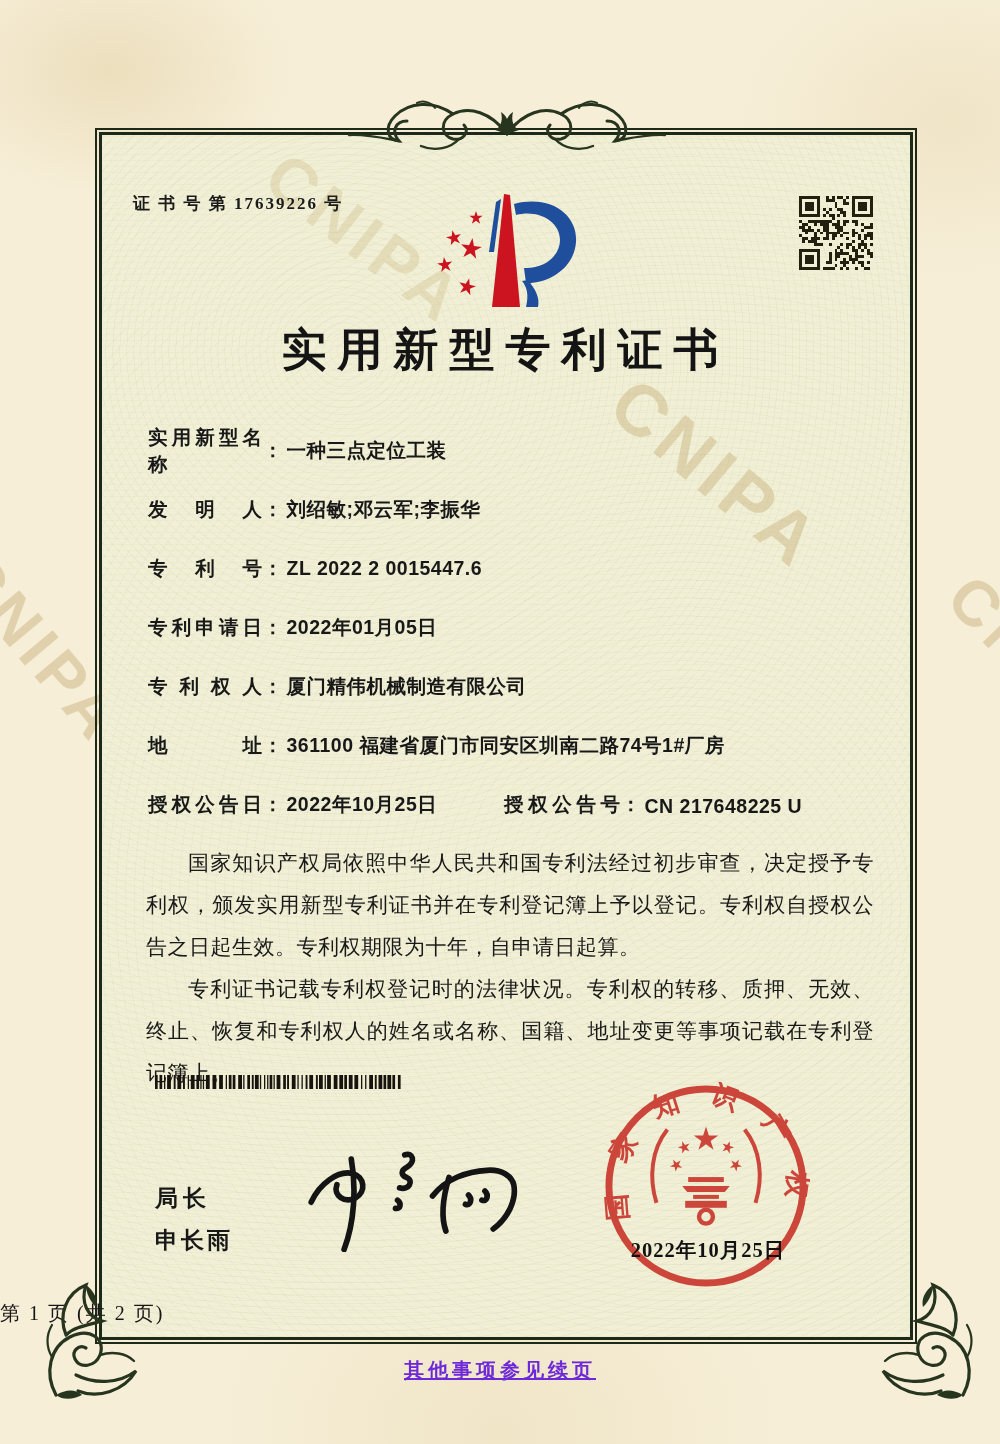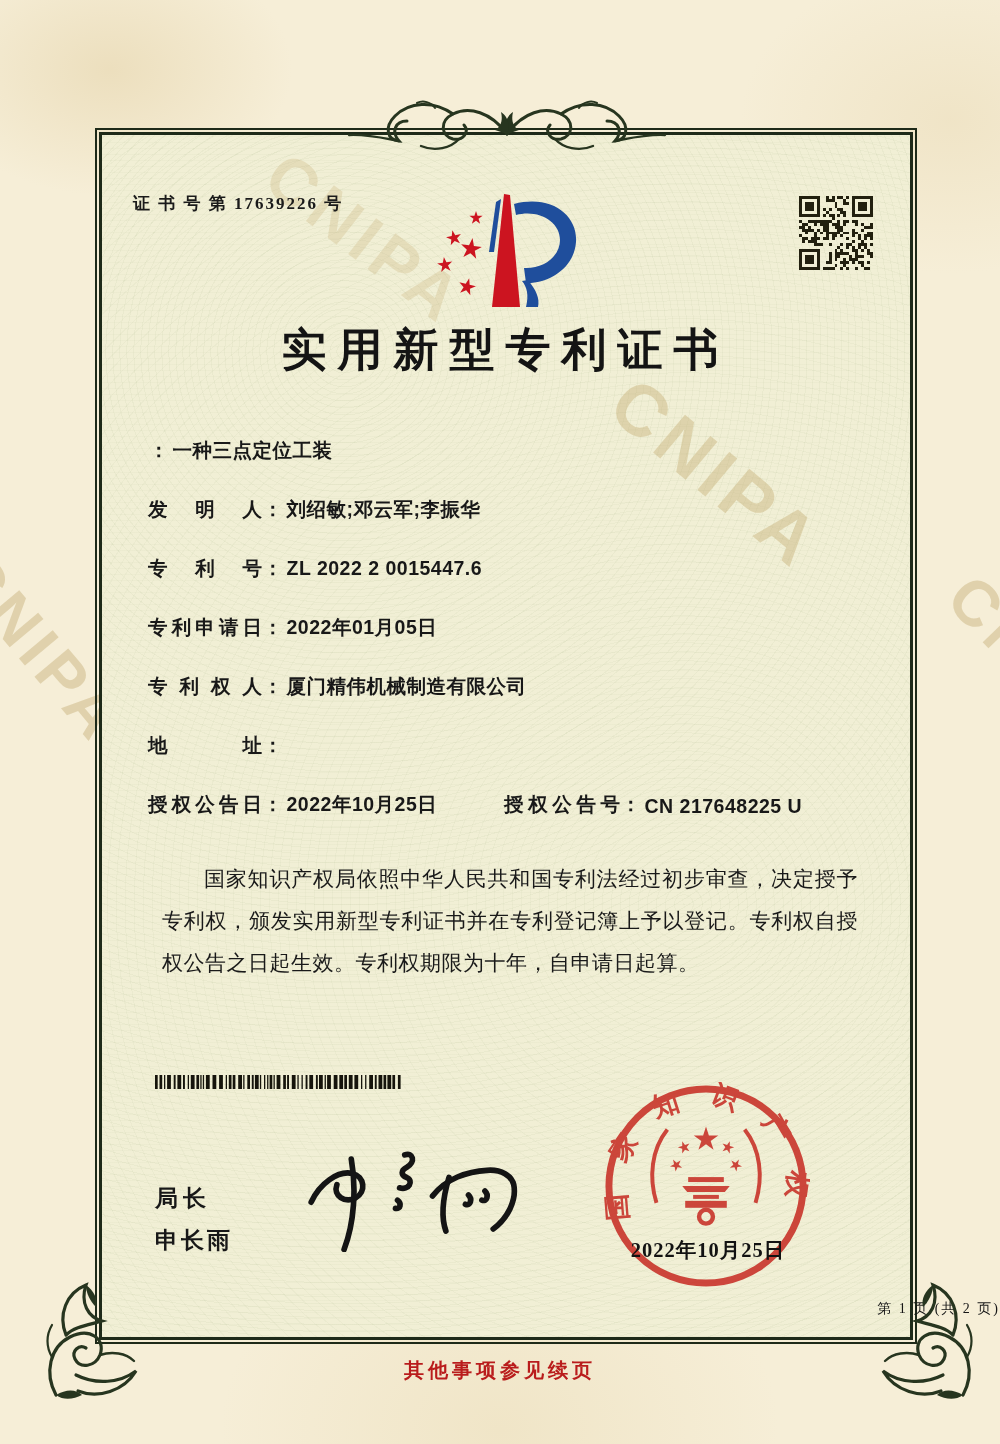--- a/index.html
+++ b/index.html
@@ -48,39 +48,39 @@
   .fields{position:absolute;left:148px;top:421px;width:745px;z-index:4;
     font-family:"Liberation Sans",sans-serif;font-weight:bold;font-size:19.5px;color:#181818;}
   .frow{height:59px;display:flex;align-items:center;position:relative;}
   .f-label{display:inline-block;width:114px;text-align:justify;text-align-last:justify;}
   .f-colon{margin-left:1px;}
   .f-value{margin-left:4px;letter-spacing:.5px;white-space:nowrap;}
   .pair2{position:absolute;left:356px;display:flex;align-items:flex-end;}
 
   .paras{position:absolute;left:146px;top:842px;width:728px;z-index:4;
     font-size:21px;line-height:42px;letter-spacing:.5px;color:#191919;text-align:justify;}
-  .paras p{margin:16px;text-indent:2em;}
+  .paras p{margin:0;text-indent:2em;}
 
   .barcode{position:absolute;left:155px;top:1075px;width:248px;height:14px;z-index:4;}
 
   .officer{position:absolute;left:155px;top:1150px;z-index:4;
     font-family:"Liberation Sans",sans-serif;font-weight:bold;font-size:23px;line-height:42px;color:#181818;margin-top:27px;}
   .officer .otitle{letter-spacing:5px;}
   .officer .oname{letter-spacing:3px;}
 
   .signature{position:absolute;left:305px;top:1138px;width:218px;height:114px;z-index:4;}
 
   .seal{position:absolute;left:602px;top:1082px;width:208px;height:208px;z-index:4;opacity:.9;}
   .seal-date{position:absolute;left:618px;top:1236px;width:180px;z-index:5;text-align:center;
     font-size:20.5px;font-weight:bold;letter-spacing:1px;color:#121212;}
 
-  .page-no{position:absolute;left:0;right:0;top:1300px;z-index:4;text-align:right;
-    font-size:14px;letter-spacing:2px;color:#161616;}
+  .page-no{position:absolute;left:0;right:0;top:1300px;z-index:4;text-align:left;
+    font-size:20px;letter-spacing:2px;color:#161616;}
   .footer-note{position:absolute;left:0;right:0;top:1357px;z-index:4;text-align:center;
-    font-size:20px;font-weight:bold;letter-spacing:4px;color:#b91c1c;}
+    font-size:20px;font-weight:bold;letter-spacing:4px;color:#6d28d9;text-decoration:underline;}
 </style>
 </head>
 <body>
 
 <div class="page-bg"></div>
 
 <div class="wm wm1">CNIPA</div>
 <div class="wm wm2">CNIPA</div>
 <div class="wm wm3">CNIPA</div>
 <div class="wm wm4">CNIPA</div>
@@ -345,20 +345,21 @@
     <use href="#star" transform="translate(41,55) scale(11) rotate(8)"></use>
     <use href="#star" transform="translate(15,71) scale(8) rotate(-8)"></use>
     <use href="#star" transform="translate(37,93) scale(9) rotate(14)"></use>
   </g>
 </svg>
 
 <div class="title">实用新型专利证书</div>
 
 <div class="fields">
   <div class="frow">
+    <span class="f-label">实用新型名称</span>
       <span class="f-colon">：</span>
     <span class="f-value">一种三点定位工装</span>
   </div>
   <div class="frow">
     <span class="f-label">发明人</span>
       <span class="f-colon">：</span>
     <span class="f-value">刘绍敏;邓云军;李振华</span>
   </div>
   <div class="frow">
     <span class="f-label">专利号</span>
@@ -371,35 +372,37 @@
     <span class="f-value">2022年01月05日</span>
   </div>
   <div class="frow">
     <span class="f-label">专利权人</span>
       <span class="f-colon">：</span>
     <span class="f-value">厦门精伟机械制造有限公司</span>
   </div>
   <div class="frow">
     <span class="f-label">地址</span>
       <span class="f-colon">：</span>
+    <span class="f-value">361100 福建省厦门市同安区圳南二路74号1#厂房</span>
   </div>
   <div class="frow">
     <span class="f-label">授权公告日</span>
       <span class="f-colon">：</span>
     <span class="f-value">2022年10月25日</span>
     <span class="pair2">
       <span class="f-label" style="width:116px">授权公告号</span>
         <span class="f-colon">：</span>
       <span class="f-value">CN 217648225 U</span>
     </span>
   </div>
 </div>
 
 <div class="paras">
   <p>国家知识产权局依照中华人民共和国专利法经过初步审查，决定授予专利权，颁发实用新型专利证书并在专利登记簿上予以登记。专利权自授权公告之日起生效。专利权期限为十年，自申请日起算。</p>
+  <p>专利证书记载专利权登记时的法律状况。专利权的转移、质押、无效、终止、恢复和专利权人的姓名或名称、国籍、地址变更等事项记载在专利登记簿上。</p>
 </div>
 
 <svg id="barcode-svg" class="barcode" viewBox="0 0 248 13" preserveAspectRatio="none" fill="#16140c">
     <rect x="0.0" y="0" width="2.7" height="13"></rect>
     <rect x="4.5" y="0" width="2.7" height="13"></rect>
     <rect x="9.0" y="0" width="1.3" height="13"></rect>
     <rect x="12.1" y="0" width="3.8" height="13"></rect>
     <rect x="18.7" y="0" width="1.9" height="13"></rect>
     <rect x="22.4" y="0" width="3.8" height="13"></rect>
     <rect x="28.0" y="0" width="1.9" height="13"></rect>

